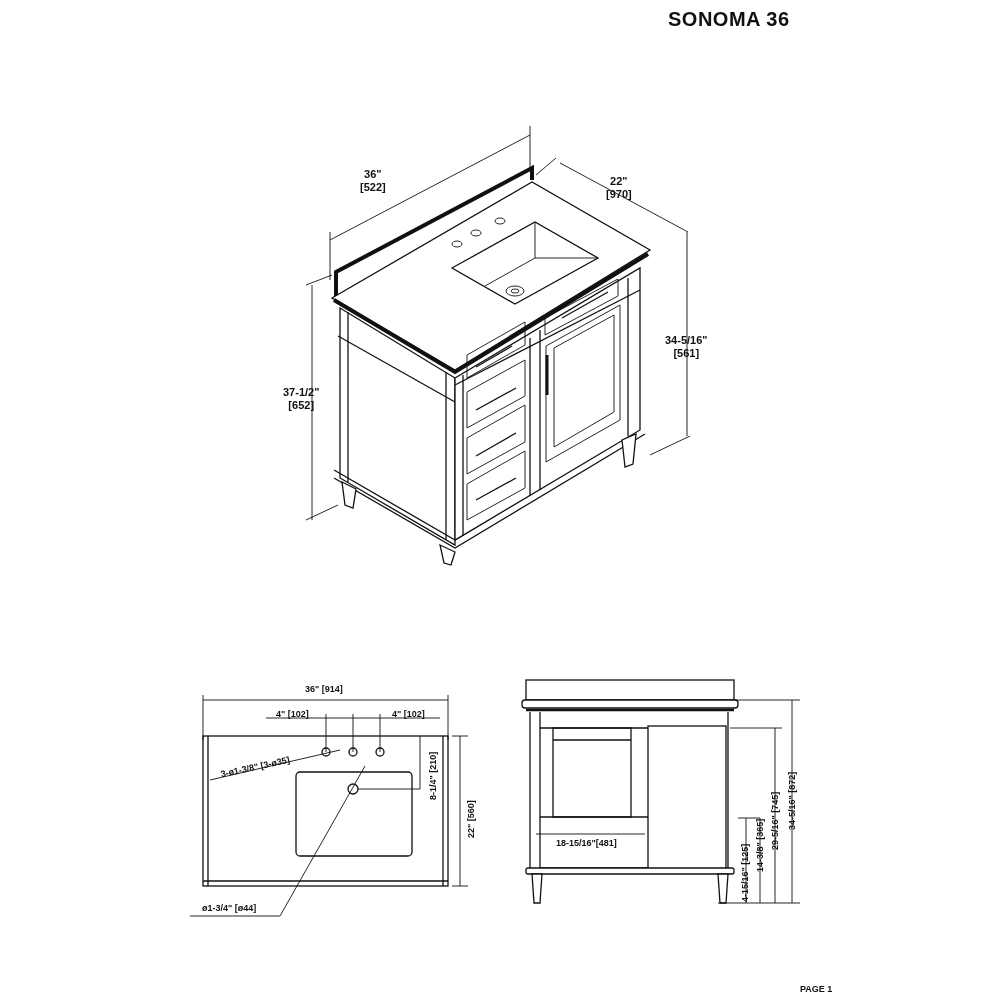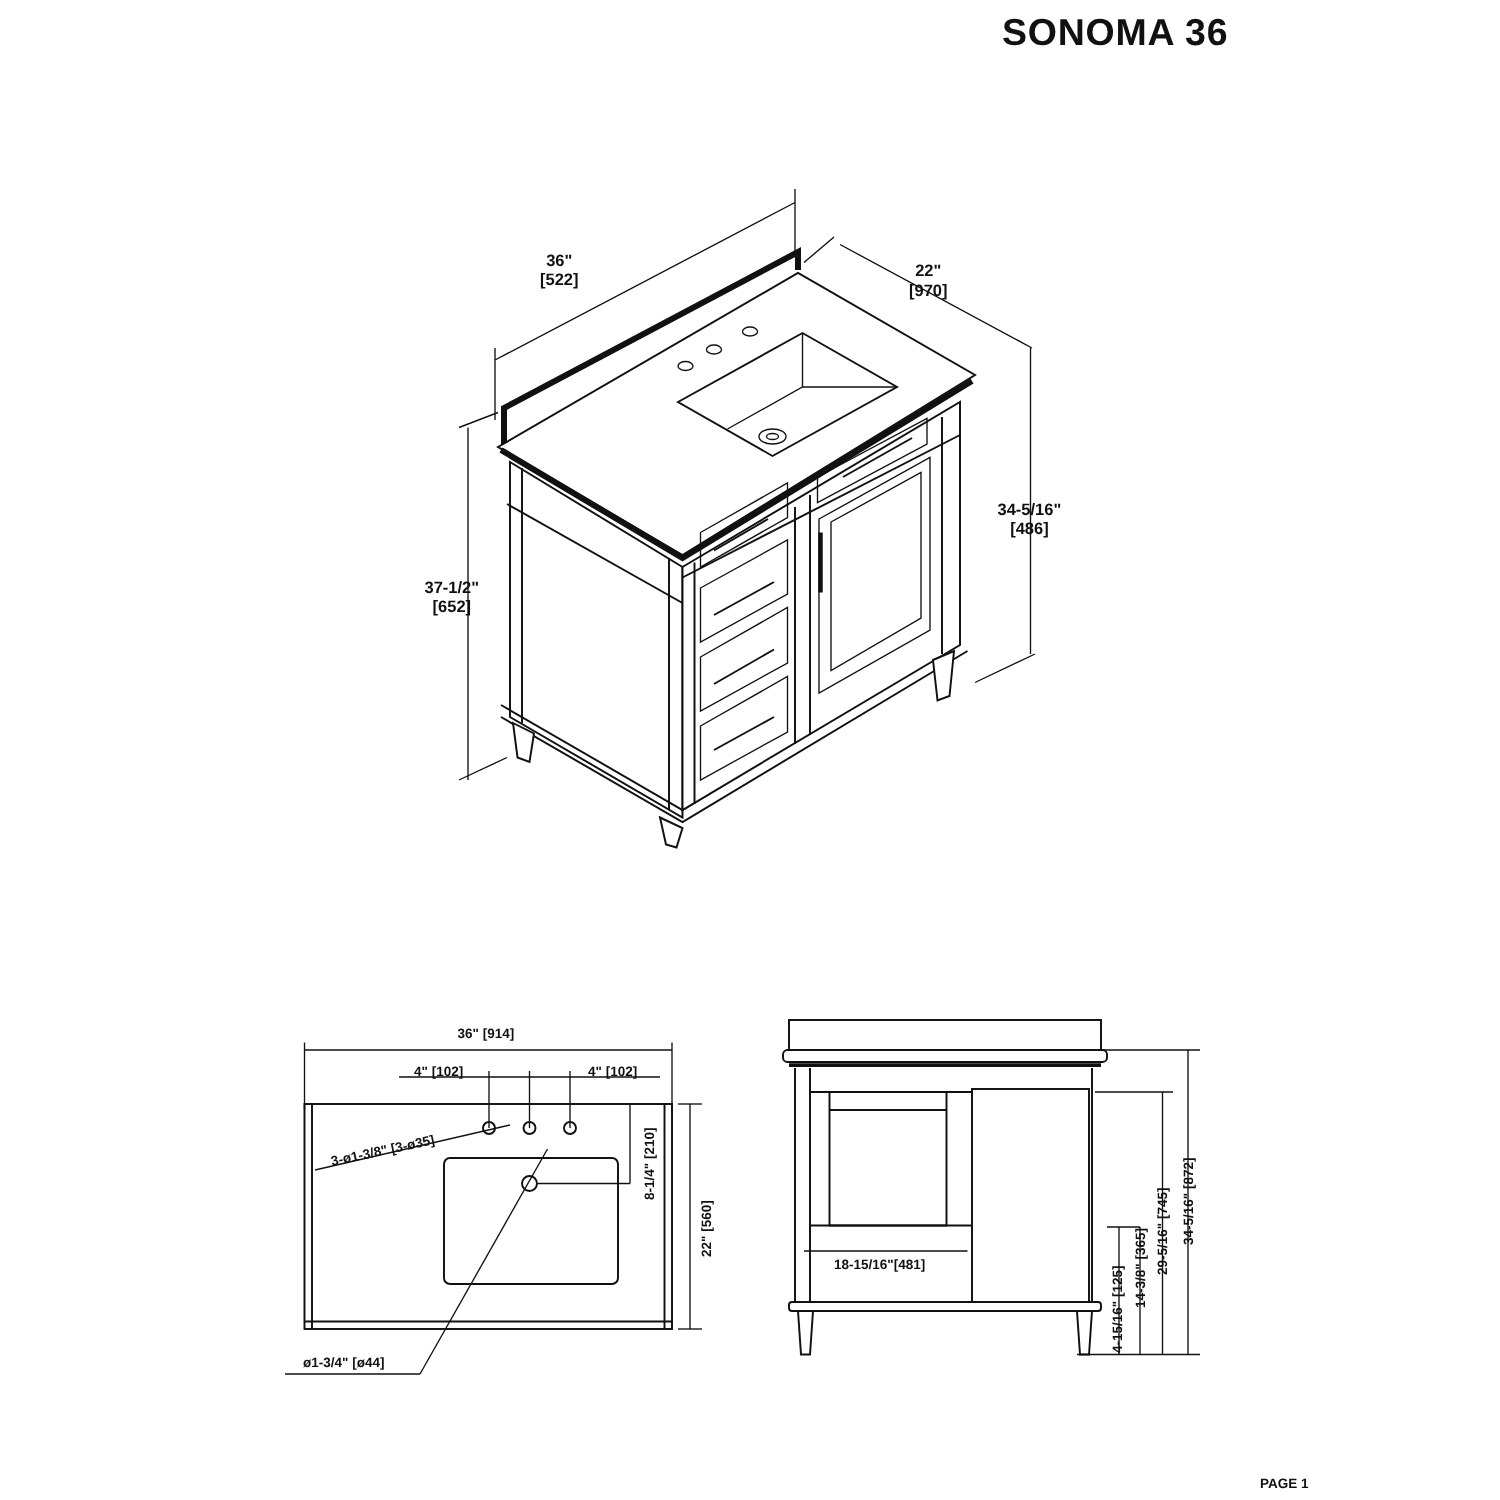--- a/index.html
+++ b/index.html
@@ -1,20 +1,20 @@
 <!DOCTYPE html>
 <html><head>
 <meta charset="utf-8">
 <style>
   html, body { margin:0; padding:0; background:#ffffff; }
   body { width:1000px; height:1000px; position:relative; overflow:hidden;
          font-family:"Liberation Sans", sans-serif; color:#111; }
-  .title { position:absolute; left:668px; top:8px; font-size:25px; font-weight:bold;
+  .title { position:absolute; left:668px; top:8px; font-size:20px; font-weight:bold;
            letter-spacing:0.5px; }
-  .page { position:absolute; left:800px; top:984px; font-size:9px; font-weight:bold;margin-left:40px; }
+  .page { position:absolute; left:800px; top:984px; font-size:9px; font-weight:bold; }
   .lbl { position:absolute; font-size:11px; font-weight:bold; text-align:center; line-height:13px;
          white-space:nowrap; }
   .lbl-sm { position:absolute; font-size:9px; font-weight:bold; white-space:nowrap; }
   .rot { transform-origin:0 0; transform:rotate(-90deg); }
   svg { position:absolute; left:0; top:0; }
   .ln { stroke:#111; fill:none; stroke-width:1.3; }
   .thin { stroke:#111; fill:none; stroke-width:0.9; }
   .thick { stroke:#111; fill:none; stroke-width:4; }
   .fillw { fill:#fff; stroke:#111; stroke-width:1.3; }
 </style>
@@ -96,21 +96,21 @@
 <div class="lbl" style="left:606px;top:175px;">
   <div>22"</div>
   <div>[970]</div>
 </div>
 <div class="lbl" style="left:283px;top:386px;">
   <div>37-1/2"</div>
   <div>[652]</div>
 </div>
 <div class="lbl" style="left:665px;top:334px;">
   <div>34-5/16"</div>
-  <div>[486]</div>
+  <div>[561]</div>
 </div>
 
 <svg width="1000" height="1000">
   <line class="thin" x1="203" y1="700" x2="448" y2="700"></line>
   <line class="thin" x1="203" y1="695" x2="203" y2="740"></line>
   <line class="thin" x1="448" y1="695" x2="448" y2="740"></line>
   <line class="thin" x1="266" y1="718" x2="440" y2="718"></line>
   <line class="thin" x1="326" y1="714" x2="326" y2="752"></line>
   <line class="thin" x1="353" y1="714" x2="353" y2="752"></line>
   <line class="thin" x1="380" y1="714" x2="380" y2="752"></line>

